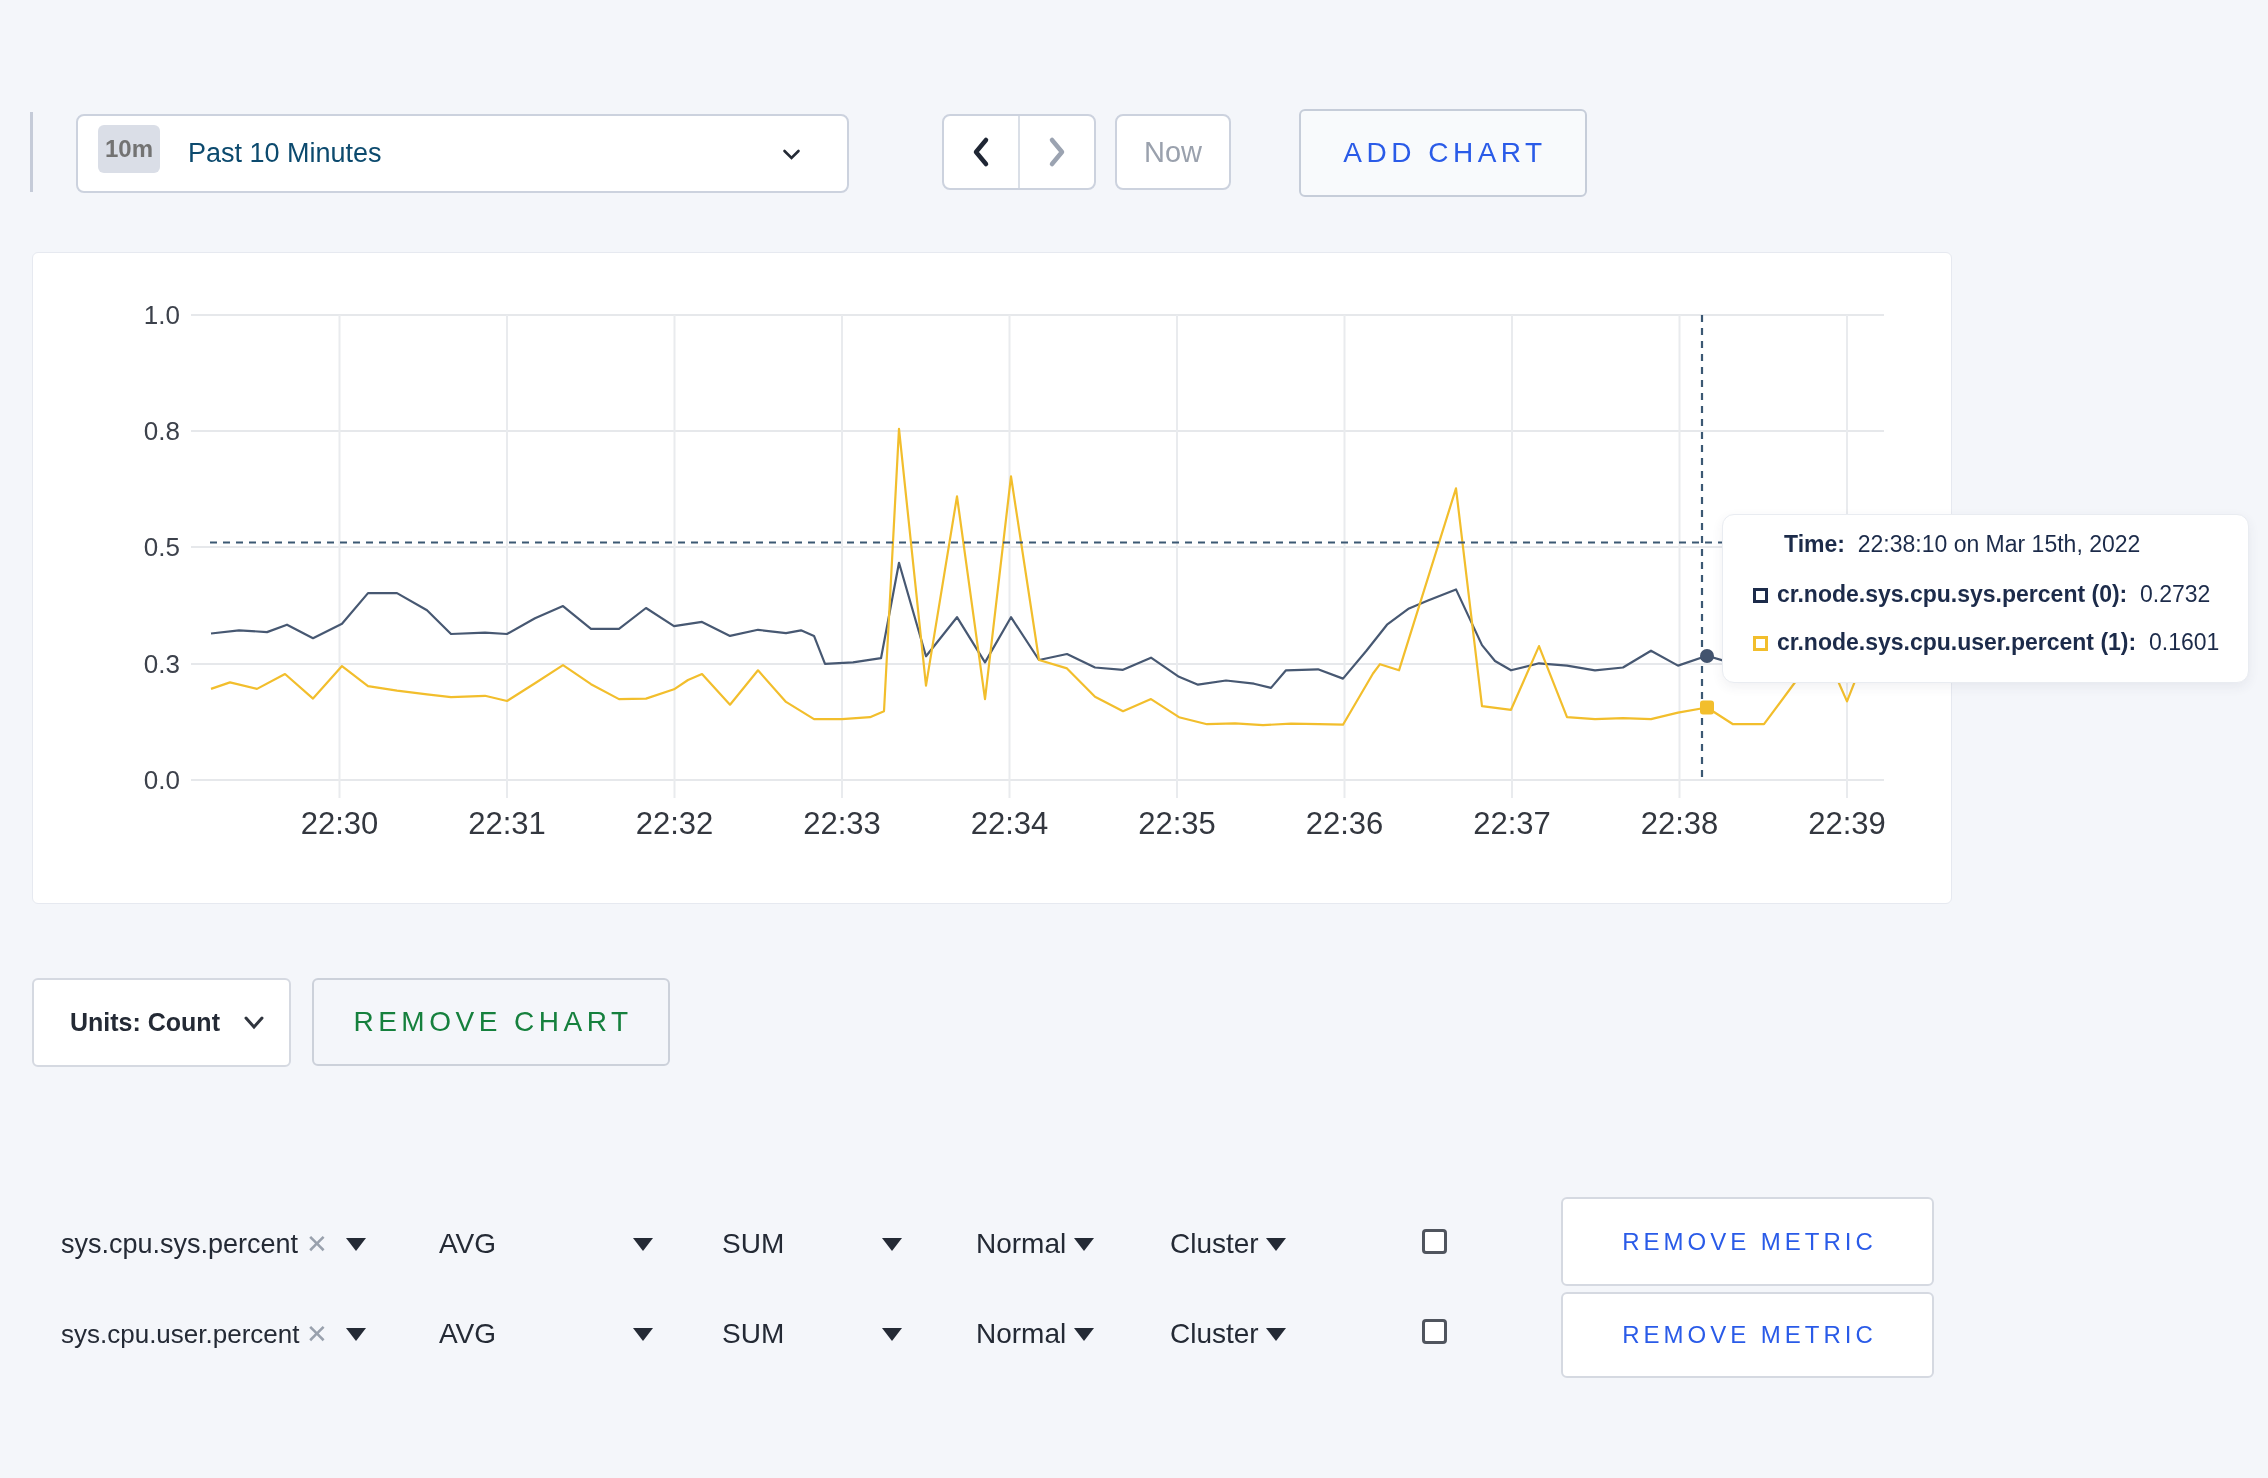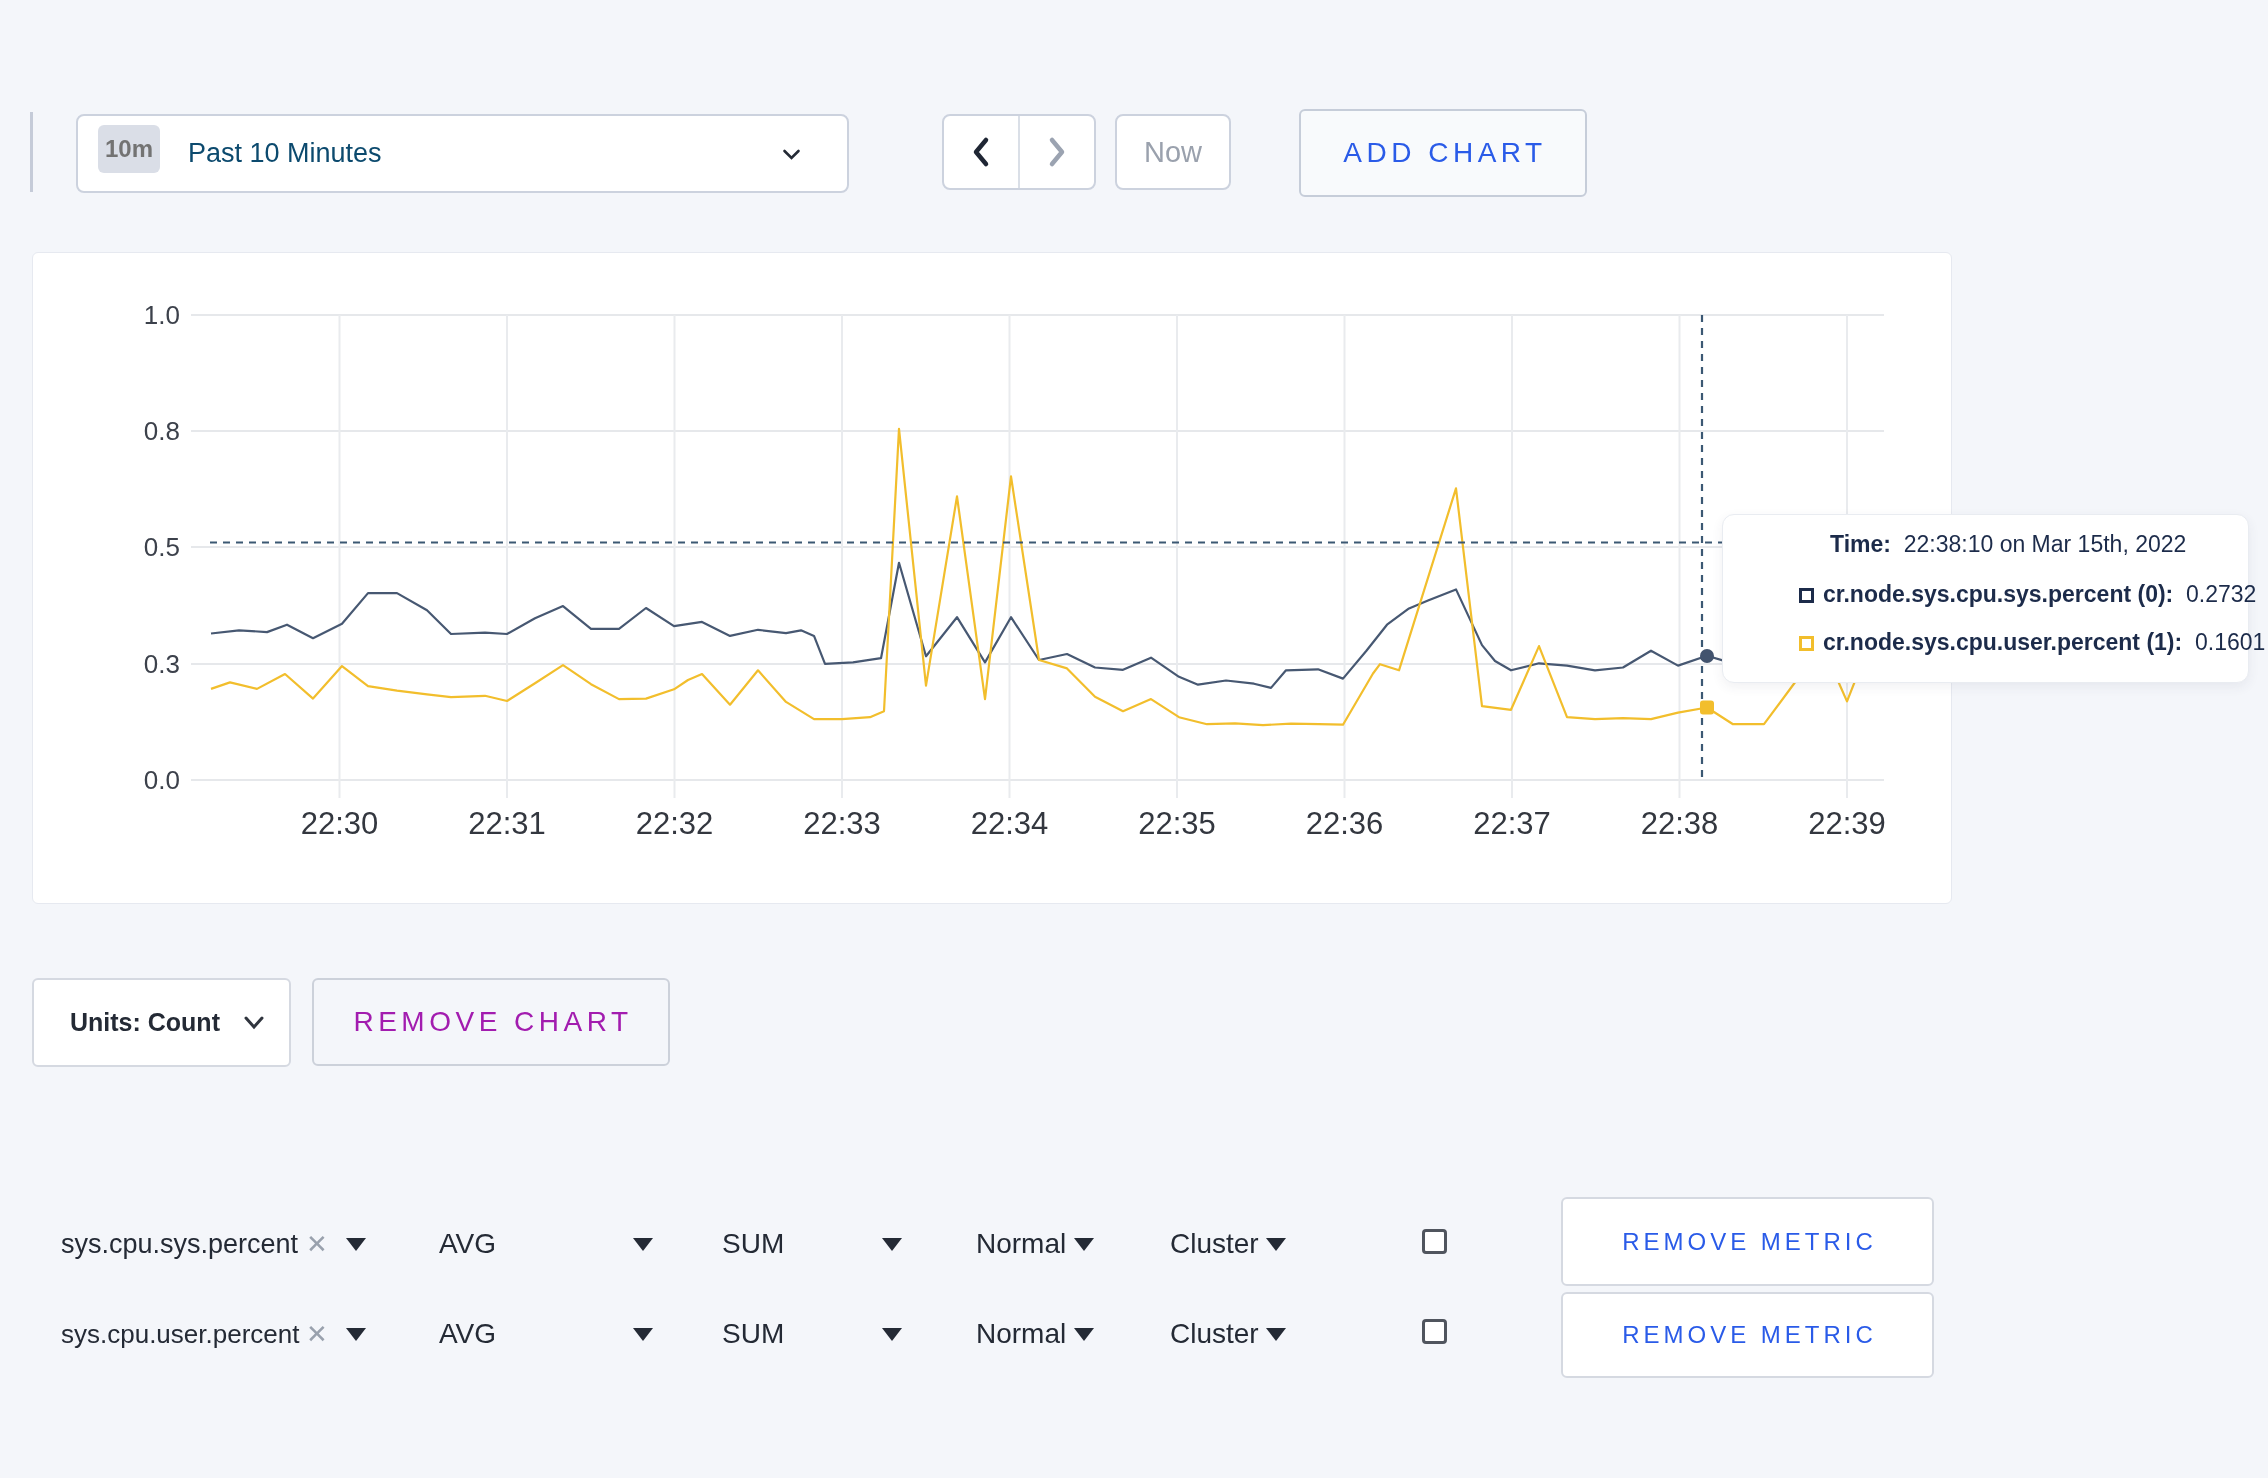--- a/index.html
+++ b/index.html
@@ -14,26 +14,26 @@
   .sel-label { position:absolute; left:110px; top:0px; height:75px; line-height:75px; font-size:27px; color:#0c4a6e; }
   .pn { position:absolute; left:942px; top:114px; width:154px; height:76px; background:#fff; border:2px solid #ccd2de; border-radius:8px; display:flex; }
   .pn > div { flex:1; display:flex; align-items:center; justify-content:center; }
   .pn > div:first-child { border-right:2px solid #dadfe7; }
   .now { position:absolute; left:1115px; top:114px; width:116px; height:76px; background:#fff; border:2px solid #ccd2de; border-radius:8px; font-size:29px; color:#9aa1ad; text-align:center; line-height:72px; }
   .addchart { position:absolute; left:1299px; top:109px; width:288px; height:88px; background:#f8fafc; border:2px solid #c6cdd9; border-radius:6px; font-size:28px; letter-spacing:4.5px; color:#2a5be8; text-align:center; line-height:84px; font-weight:400; text-indent:4px; }
   
   .card { position:absolute; left:32px; top:252px; width:1920px; height:652px; background:#fff; border:1px solid #e6e9f0; border-radius:6px; }
   
   .tooltip { position:absolute; left:1722px; top:514px; width:527px; height:169px; background:#fff; border:1px solid #e9ecf1; border-radius:12px; box-shadow:0 4px 12px rgba(50,60,80,.07); }
-  .tt-row { position:absolute; left:0; font-size:23px; color:#1c2b4a; white-space:nowrap;margin-left:46px; }
+  .tt-row { position:absolute; left:0; font-size:23px; color:#1c2b4a; white-space:nowrap; }
   .sq { display:inline-block; width:15px; height:15px; border:3px solid #1c2b4a; margin-right:9px; vertical-align:-1px; }
   .sq.y { border-color:#f2be2c; }
   
   .units { position:absolute; left:32px; top:978px; width:259px; height:89px; background:#fff; border:2px solid #d5d9e1; border-radius:6px; }
-  .rmchart { position:absolute; left:312px; top:978px; width:358px; height:88px; border:2px solid #ccd1da; border-radius:6px; font-size:28px; letter-spacing:4.5px; color:#a21caf; text-align:center; line-height:84px; text-indent:4px; }
+  .rmchart { position:absolute; left:312px; top:978px; width:358px; height:88px; border:2px solid #ccd1da; border-radius:6px; font-size:28px; letter-spacing:4.5px; color:#15803d; text-align:center; line-height:84px; text-indent:4px; }
   
   .thead { position:absolute; left:32px; top:1132px; width:1920px; height:64px; background:#fff; }
   .th { position:absolute; top:0; height:64px; line-height:64px; font-size:22px; letter-spacing:3px; color:#44506a; font-weight:700; white-space:nowrap; }
   .cell { position:absolute; font-size:28px; color:#242a35; white-space:nowrap; }
   .caret { display:inline-block; width:0; height:0; border-left:10px solid transparent; border-right:10px solid transparent; border-top:13px solid #242a35; vertical-align:2px; }
   .x { color:#99a1ad; font-size:26px; }
   .checkbox { position:absolute; width:25px; height:25px; border:3px solid #50555e; border-radius:4px; background:#fff; }
   .rmmetric { position:absolute; left:1561px; width:373px; height:89px; background:#fff; border:2px solid #d5d9e1; border-radius:6px; font-size:24px; letter-spacing:4px; color:#2a5be8; text-align:center; line-height:85px; text-indent:4px; }
   .addmetric { position:absolute; left:48px; top:1379px; width:309px; height:90px; background:#fff; border:2px solid #d5d9e1; border-radius:6px; font-size:27px; letter-spacing:4px; color:#2a5be8; text-align:center; line-height:86px; text-indent:4px; }
 </style>

